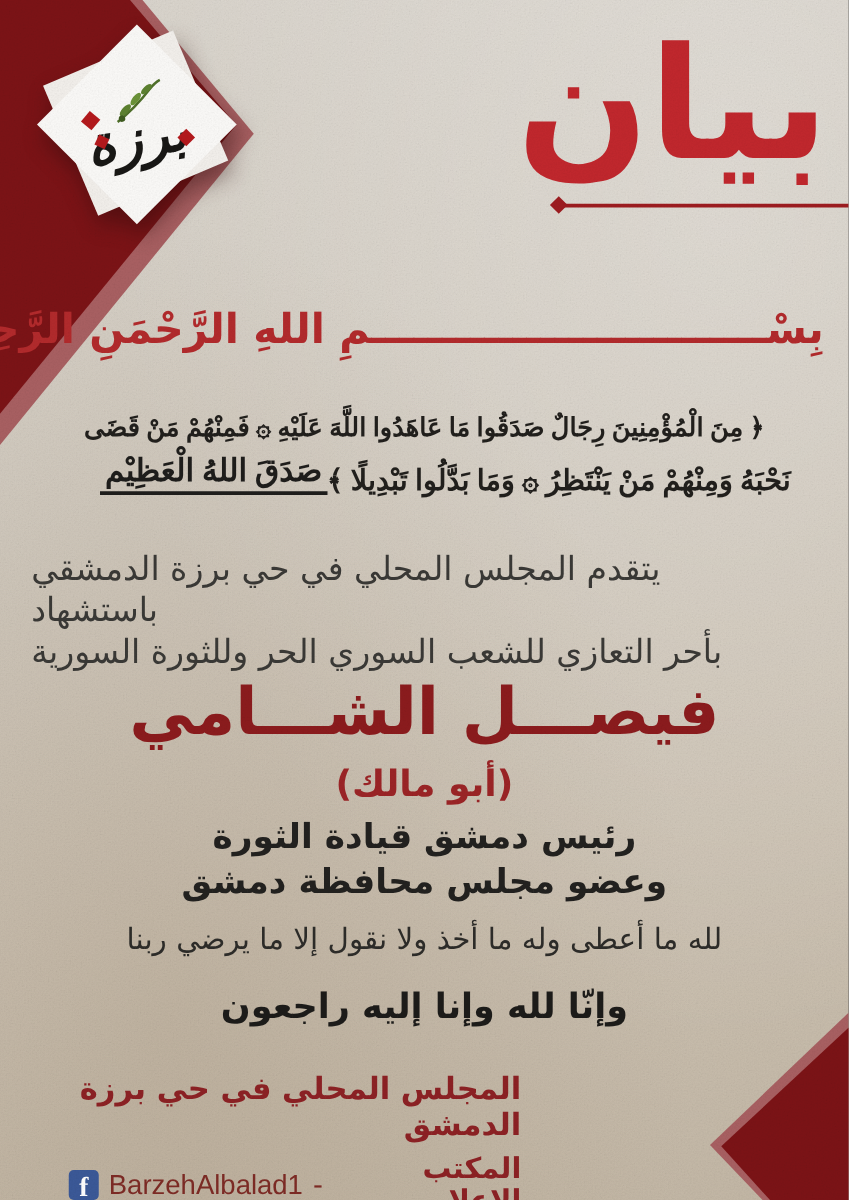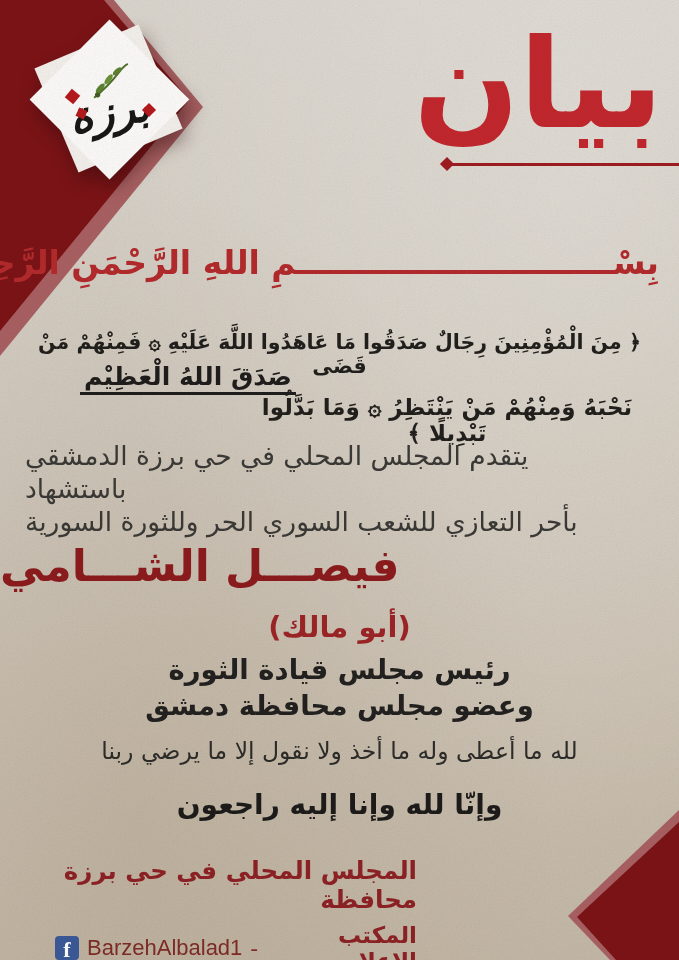--- a/index.html
+++ b/index.html
@@ -46,35 +46,35 @@
   .title-underline::before { content: ""; position: absolute; left: -5px; top: -4px;
                      width: 10px; height: 10px; background: #9e1c20; transform: rotate(45deg); }
 
   
   .bismillah { position: absolute; top: 243px; right: 20px; left: 15px;
                direction: rtl; text-align: right; white-space: nowrap;
                font-size: 33px; font-weight: bold; color: #b32a2c; }
 
   
   .verse { position: absolute; top: 330px; left: 35px; right: 35px;
-           direction: rtl; color: #211f1c; }
+           direction: rtl; color: #211f1c; font-family: Liberation Serif, serif; }
   .verse-line1 { text-align: center; font-size: 20.5px; font-weight: bold; }
   .verse-line2 { text-align: center; font-size: 23px; font-weight: bold;
                  padding-left: 215px; margin-top: 16px; }
   .sadaqa { position: absolute; left: 45px; top: 32px; direction: rtl;
             font-size: 25px; font-weight: bold; color: #1e1d1b;
             border-bottom: 3px solid #1e1d1b; padding: 0 4px 1px 4px; }
 
   
   .intro { position: absolute; top: 440px; left: 25px; right: 25px;
            direction: rtl; text-align: left; font-size: 26.5px;
            line-height: 1.24; color: #3a3936; }
   .martyr-name { position: absolute; top: 540px; left: 0; right: 0;
-                 direction: rtl; text-align: left;
-                 font-size: 44px; font-weight: bold; color: #8c1b1d; }
+                 direction: rtl; text-align: center;
+                 font-size: 52px; font-weight: bold; color: #8c1b1d; }
   .kunya { position: absolute; top: 610px; left: 0; right: 0;
            direction: rtl; text-align: center;
            font-size: 29px; font-weight: bold; color: #9c2426; }
   .roles { position: absolute; top: 652px; left: 0; right: 0;
            direction: rtl; text-align: center;
            font-size: 27.5px; font-weight: bold; line-height: 1.3; color: #22211f; }
   .cond1 { position: absolute; top: 737px; left: 0; right: 0;
            direction: rtl; text-align: center; font-size: 23.5px; color: #2d2c29; }
   .cond2 { position: absolute; top: 788px; left: 0; right: 0;
            direction: rtl; text-align: center;
@@ -144,29 +144,29 @@
 
   <div class="intro">
     <div>يتقدم المجلس المحلي في حي برزة الدمشقي</div>
     <div>باستشهاد</div>
     <div>بأحر التعازي للشعب السوري الحر وللثورة السورية</div>
   </div>
 
   <div class="martyr-name">فيصـــل الشـــامي</div>
   <div class="kunya">(أبو مالك)</div>
   <div class="roles">
-    <div>رئيس مجلس قيادة الثورة</div>
+    <div>رئيس دمشق قيادة الثورة</div>
     <div>وعضو مجلس محافظة دمشق</div>
   </div>
 
   <div class="cond1">لله ما أعطى وله ما أخذ ولا نقول إلا ما يرضي ربنا</div>
   <div class="cond2">وإنّا لله وإنا إليه راجعون</div>
 
   <div class="footer">
-    <div class="footer-council">المجلس المحلي في حي برزة محافظة</div>
+    <div class="footer-council">المجلس المحلي في حي برزة الدمشق</div>
     <div class="footer-row">
       <span class="fb-icon">
           <span>f</span>
         </span>
       <span class="fb-handle">BarzehAlbalad1</span>
       <span class="dash">-</span>
       <span class="office">المكتب الإعلامي</span>
     </div>
   </div>
 

